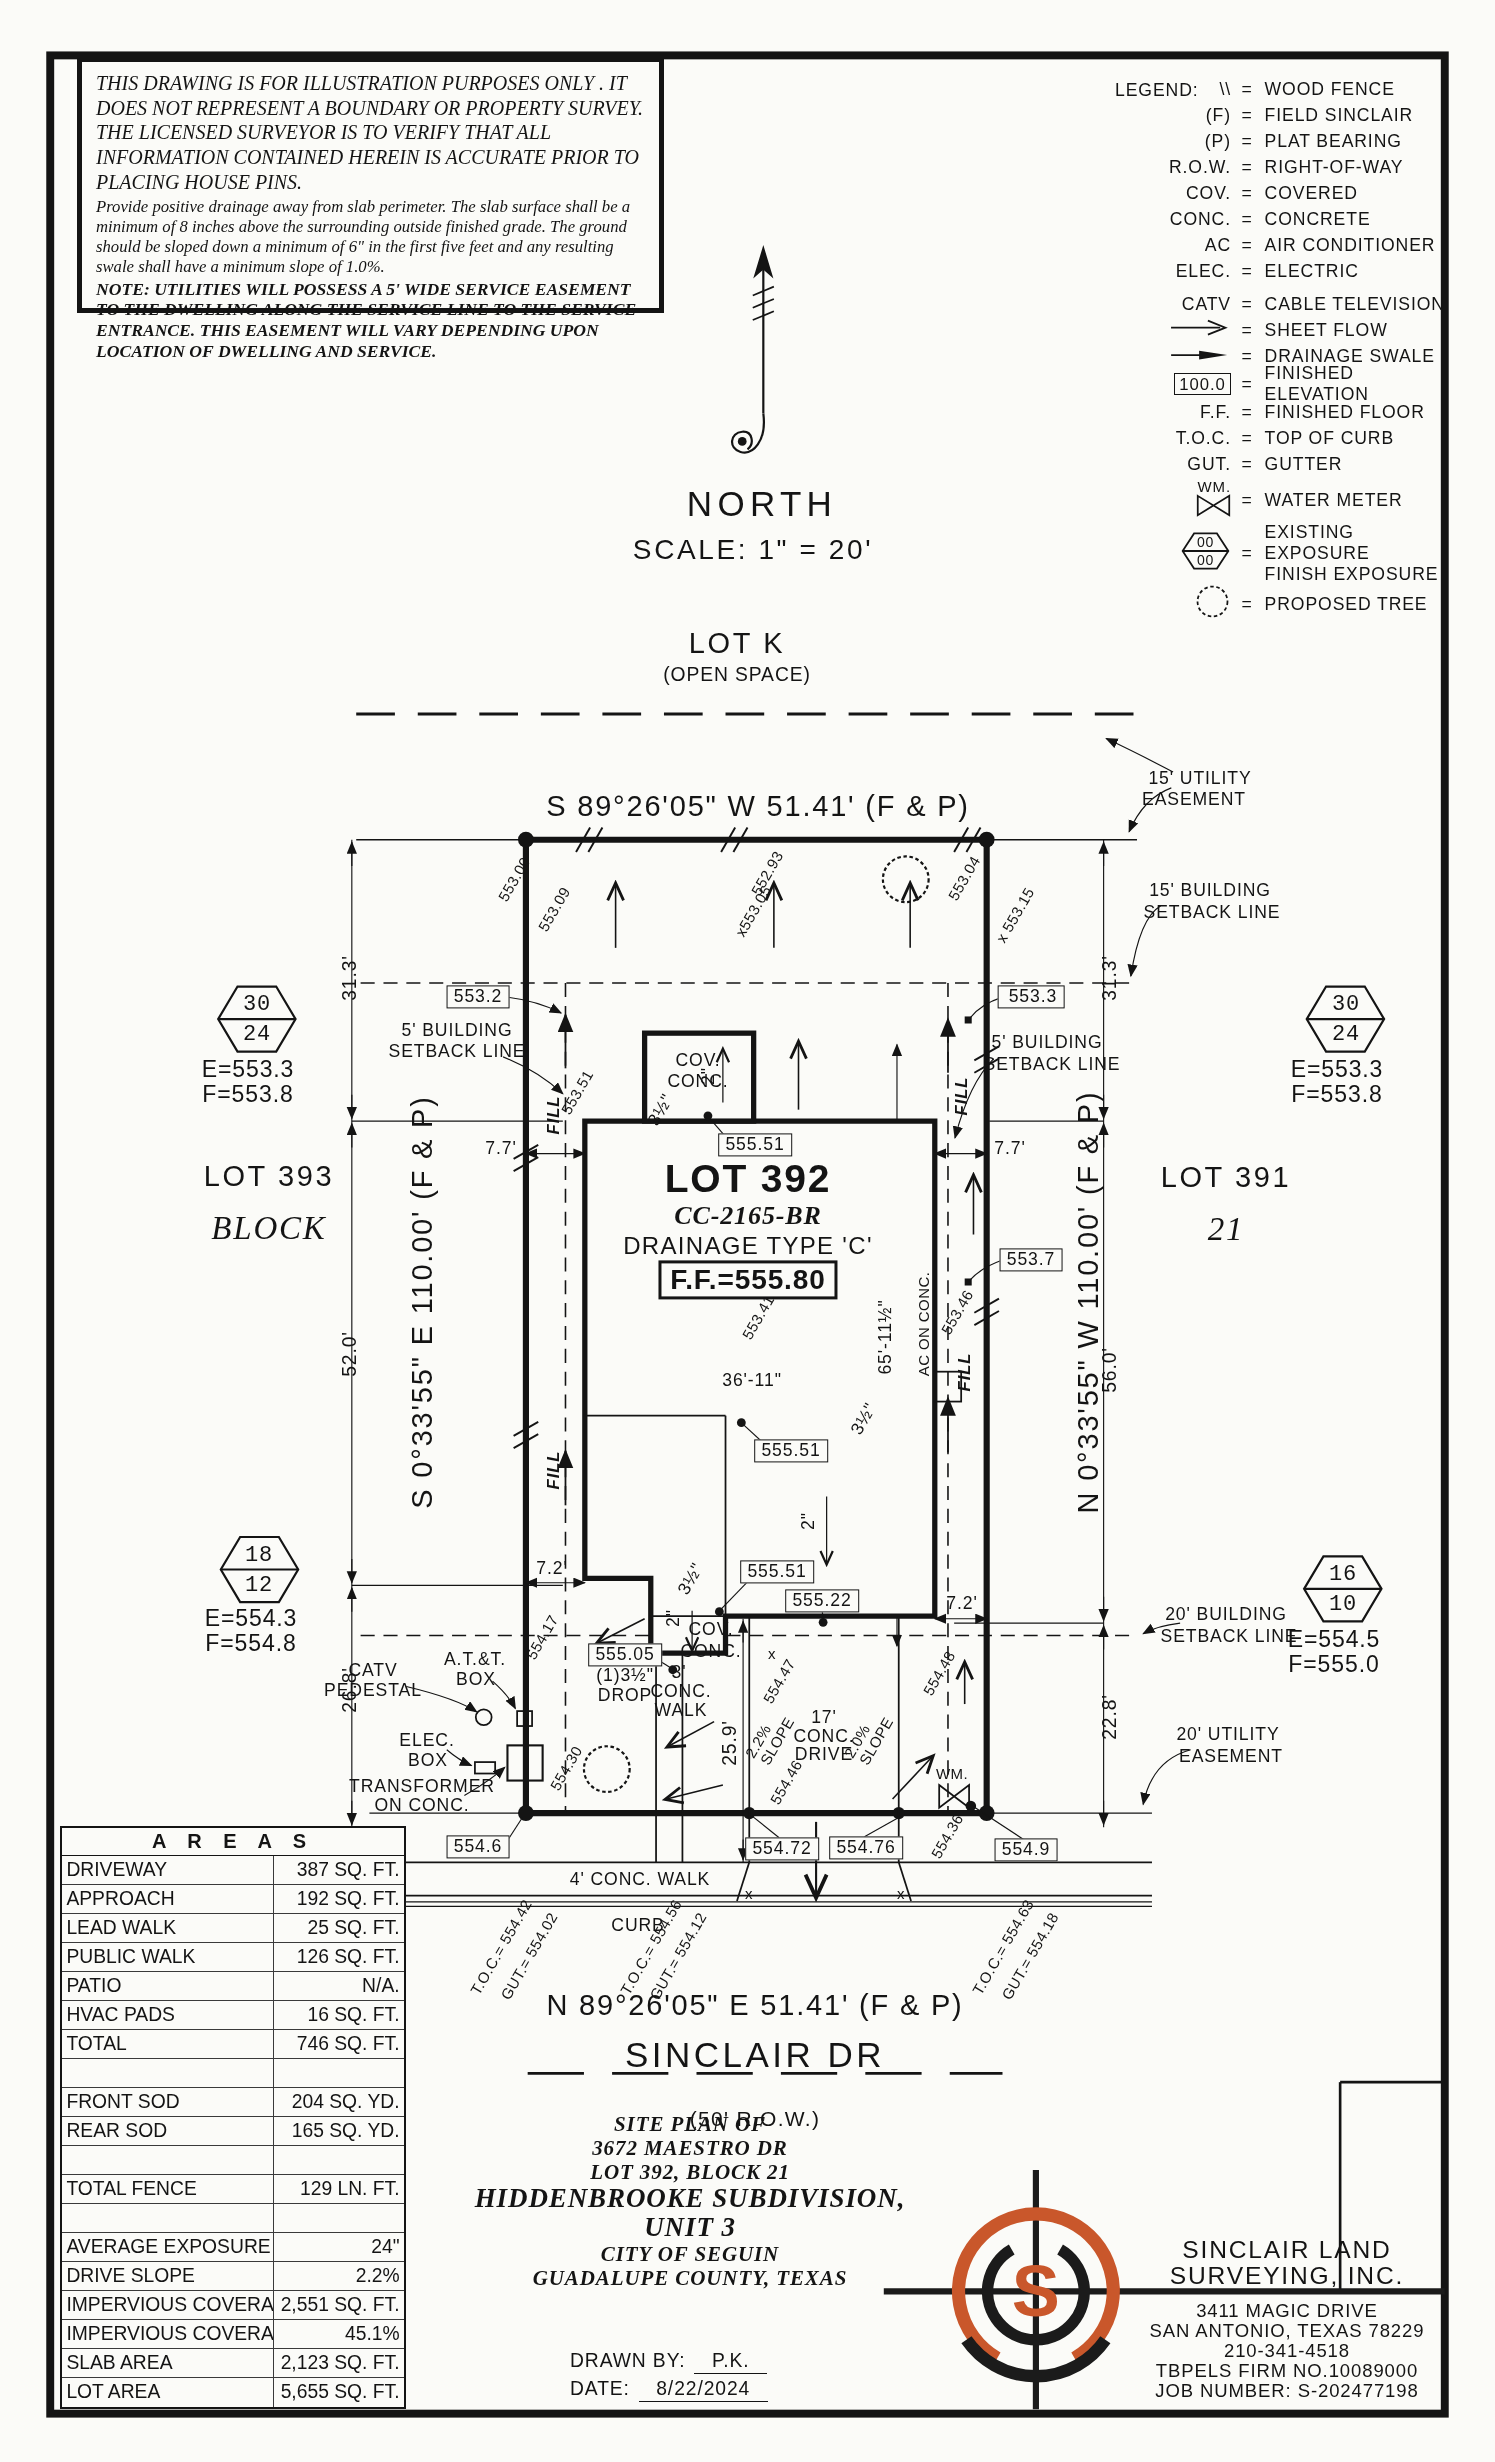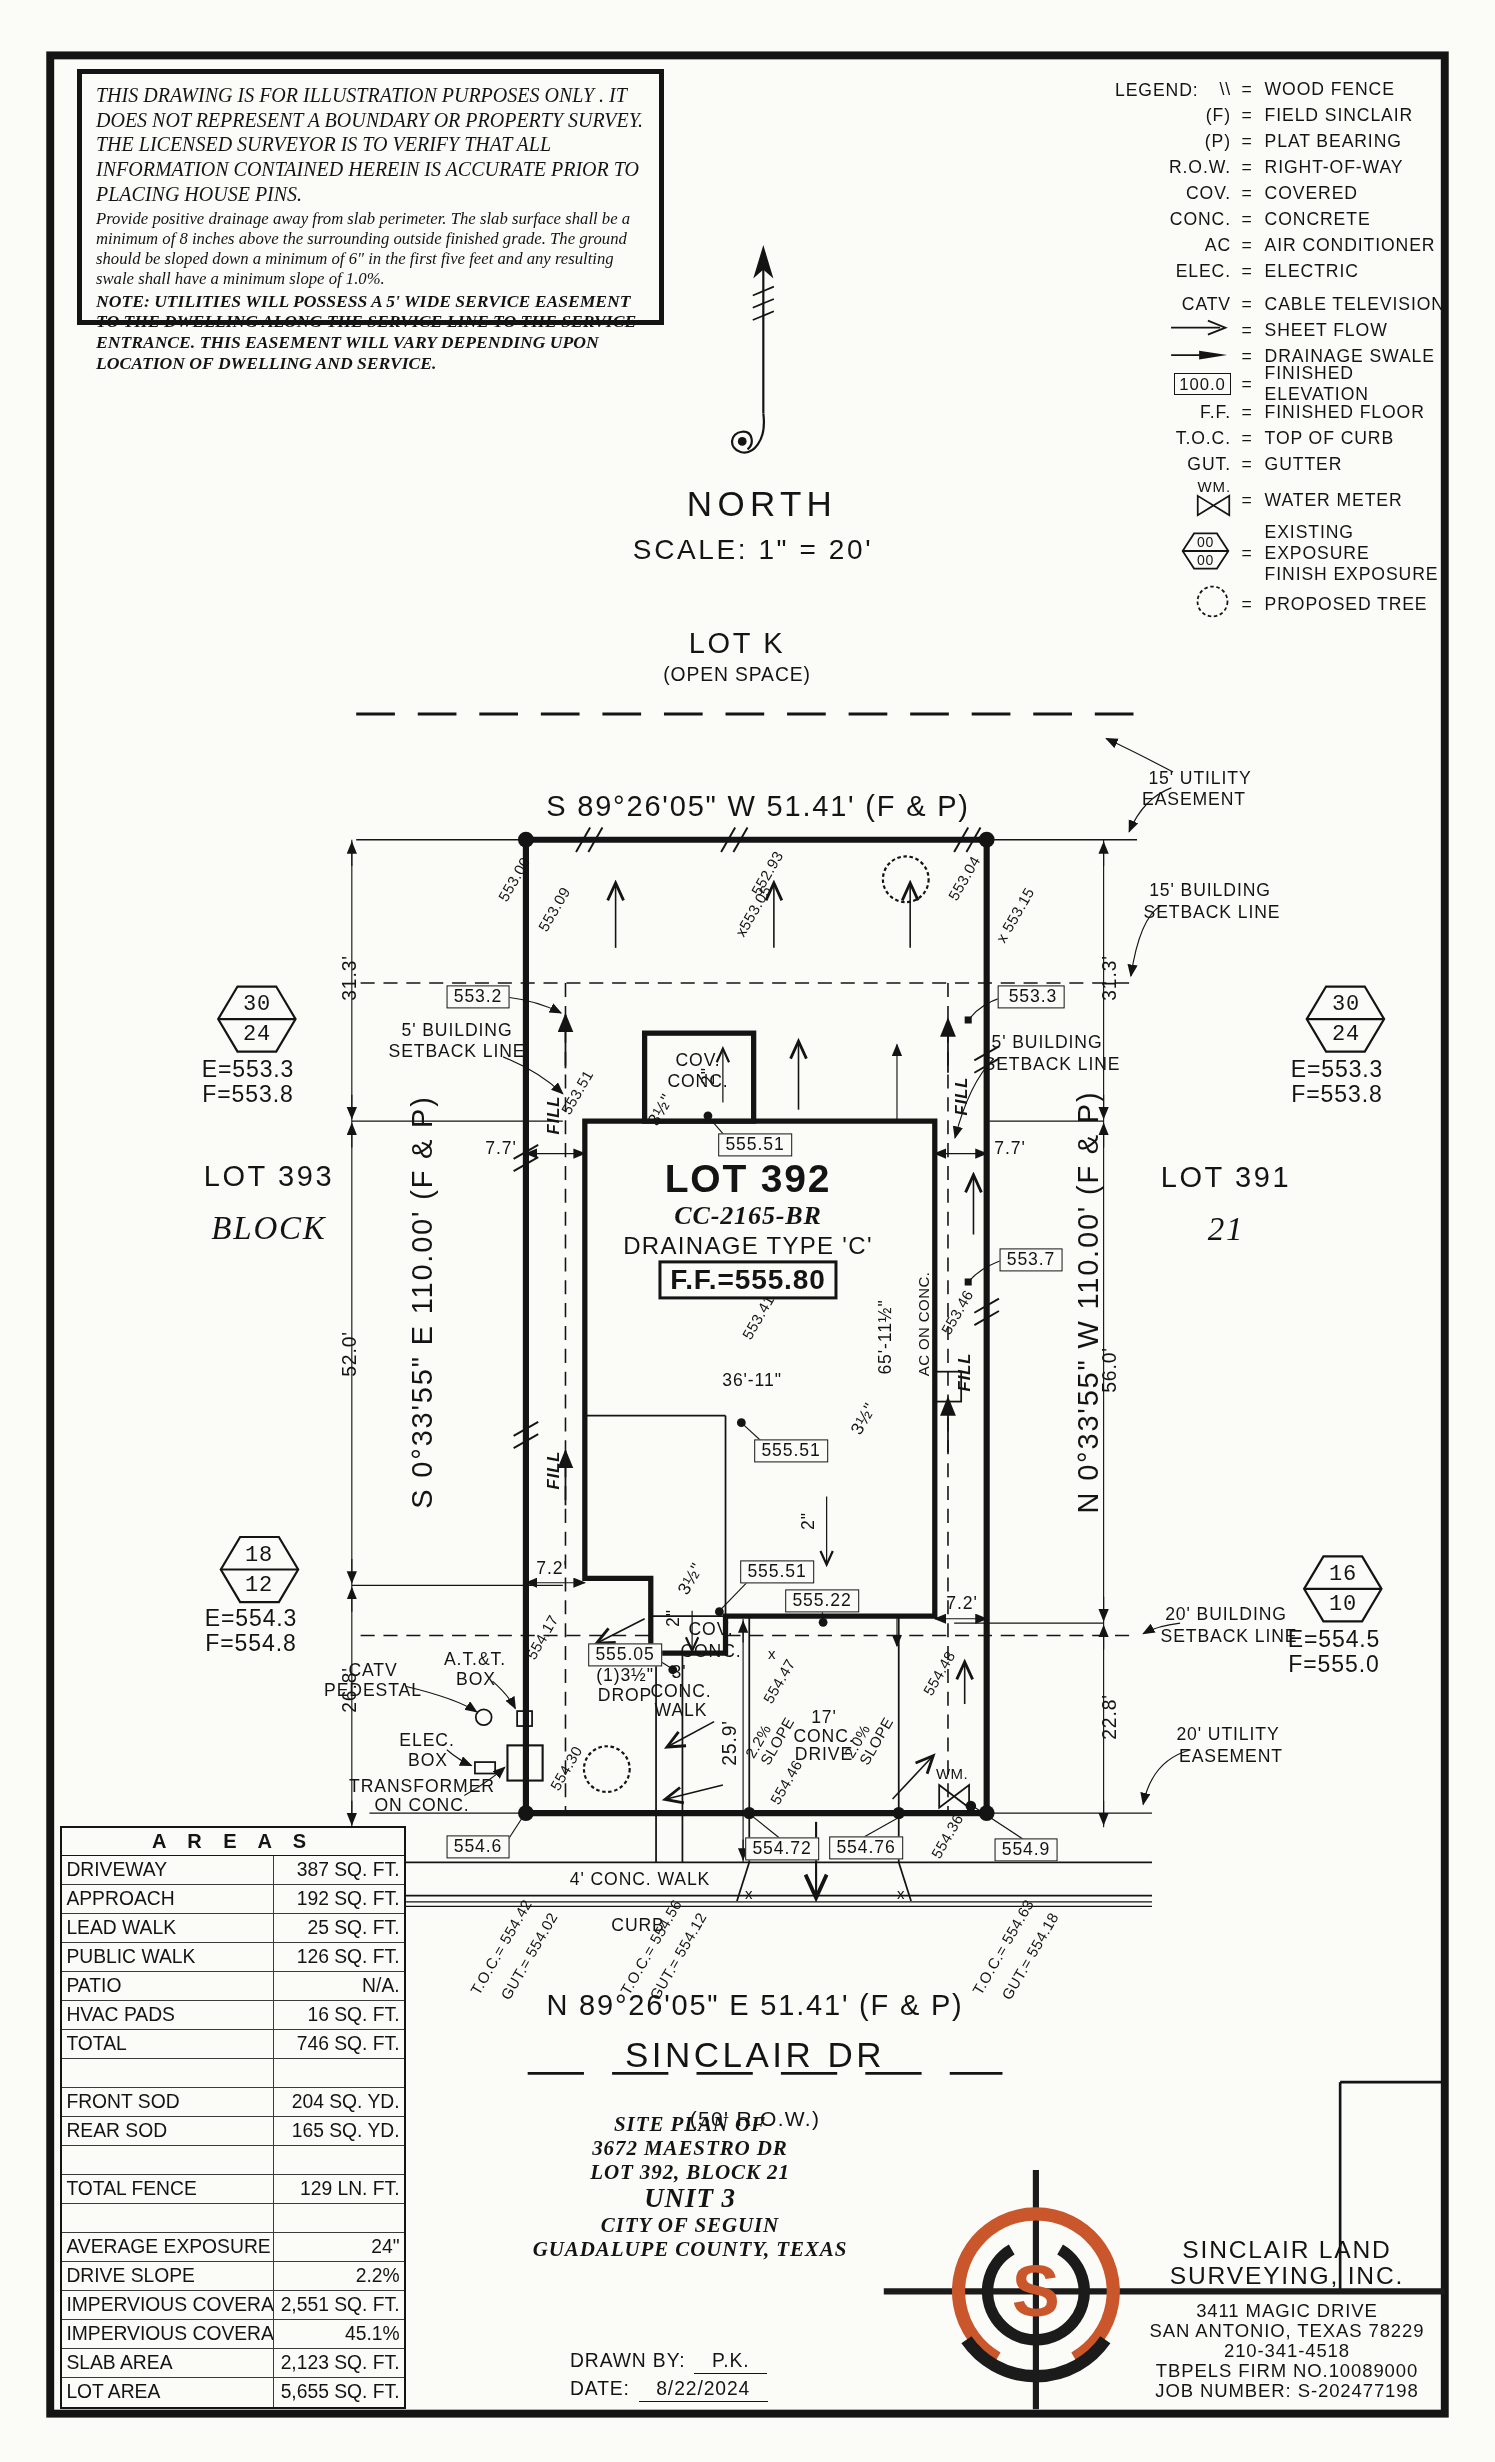--- a/index.html
+++ b/index.html
@@ -19,21 +19,21 @@
   .s-lot{font-size:29px;letter-spacing:2.6px;}
   .s-lotbig{font-size:39px;font-weight:bold;letter-spacing:1.8px;}
   .s-ital{font-size:26px;font-family:"Liberation Serif",serif;font-style:italic;font-weight:bold;}
   .s-blockital{font-size:33px;font-family:"Liberation Serif",serif;font-style:italic;letter-spacing:1.8px;}
   .s-ffbox{font-size:28px;font-weight:bold;border:3.5px solid #141414;padding:2.6px 8.8px;background:#fbfbf8;}
   .s-box{font-size:17.6px;border:1.8px solid #141414;padding:1.8px 6.2px;background:#fbfbf8;}
   .s-ef{font-size:23px;letter-spacing:0.9px;}
   .s-hexnum{font-size:22px;font-family:Liberation Mono, monospace;}
   .s-fill{font-size:16.7px;font-weight:bold;font-style:italic;letter-spacing:0.9px;}
   
-  .disclaimer{position:absolute;left:77px;top:69px;width:587px;height:256px;
+  .disclaimer{position:absolute;left:77px;top:57px;width:587px;height:256px;
               border:5.3px solid #141414;box-sizing:border-box;padding:8.8px 12.3px 5.3px 14px;}
   .disc-p1{font-family:"Liberation Serif",serif;font-style:italic;font-size:20px;line-height:1.24;margin:0;}
   .disc-p2{font-family:"Liberation Serif",serif;font-style:italic;font-size:16.7px;line-height:1.2;margin:1.8px 0 0 0;}
   .disc-p3{font-family:"Liberation Serif",serif;font-style:italic;font-weight:bold;font-size:17.6px;line-height:1.18;margin:1.8px 0 0 0;}
   
   .legend{position:absolute;left:1108px;top:76px;width:348px;}
   .lg-title{position:absolute;left:7px;top:3.5px;font-size:17.6px;letter-spacing:0.9px;}
   .lg-rows{margin-left:0;}
   .lg-row{display:flex;align-items:center;}
   .lg-sym{width:123px;text-align:right;padding-right:10.6px;font-size:17.6px;letter-spacing:0.9px;flex:none;}
@@ -602,20 +602,21 @@
           <div class="ar-l">LOT AREA</div>
           <div class="ar-v">5,655 SQ. FT.</div>
         </div>
       </div>
   </div>
 
   <div class="tblock" id="tblock">
       <div class="tb-line tb-sm">SITE PLAN OF</div>
       <div class="tb-line tb-sm">3672 MAESTRO DR</div>
       <div class="tb-line tb-sm">LOT 392, BLOCK 21</div>
+      <div class="tb-line tb-lg">HIDDENBROOKE SUBDIVISION,</div>
       <div class="tb-line tb-lg">UNIT 3</div>
       <div class="tb-line tb-sm">CITY OF SEGUIN</div>
       <div class="tb-line tb-sm">GUADALUPE COUNTY, TEXAS</div>
     </div>
   <div class="drawnrow" style="top:2350px;">
     <span>DRAWN BY:</span><span class="uval">P.K.</span>
   </div>
   <div class="drawnrow" style="top:2378px;">
     <span>DATE:</span><span class="uval">8/22/2024</span>
   </div>

